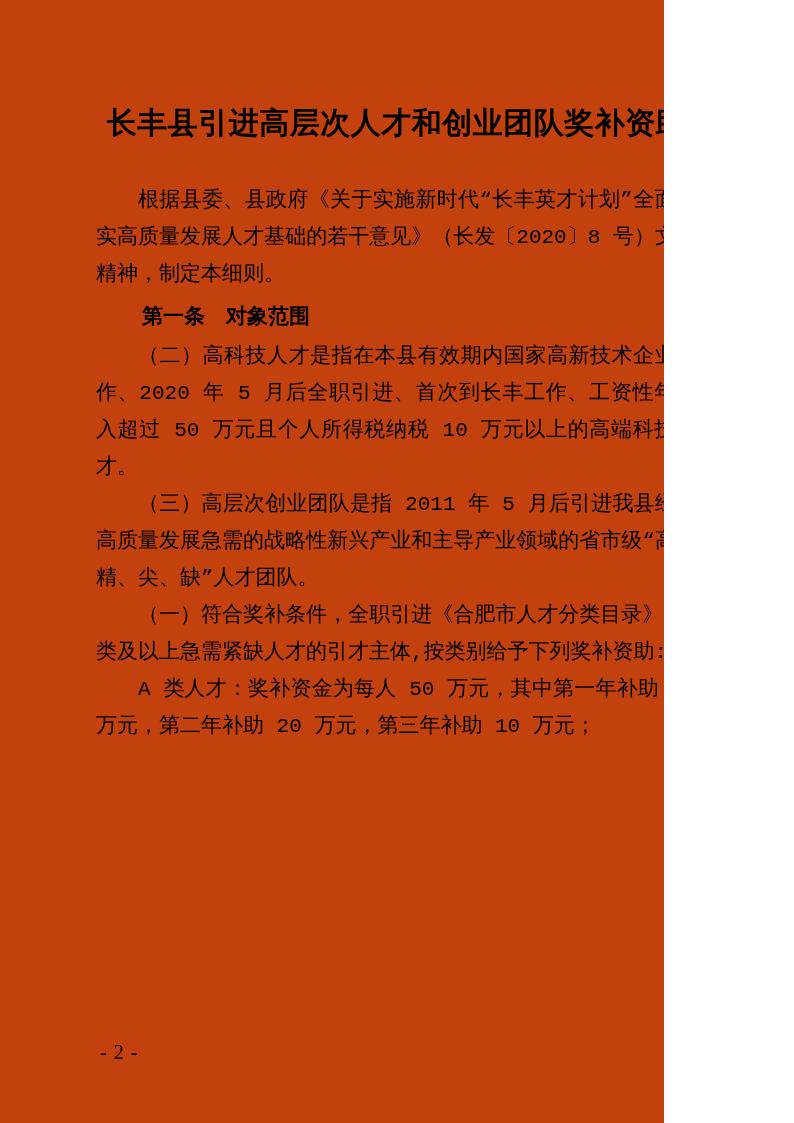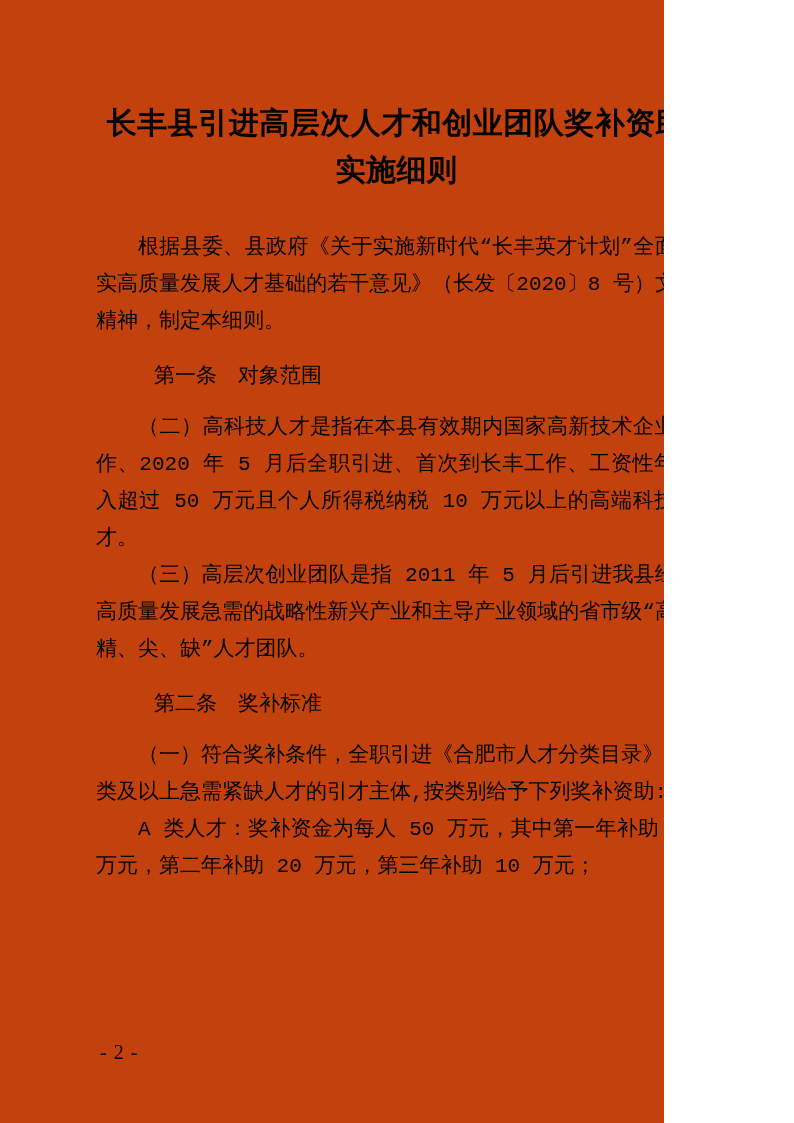--- a/index.html
+++ b/index.html
@@ -38,52 +38,50 @@
     line-height: 37px;
     text-align: justify;
     text-align-last: left;
   }
   .para {
     margin: 0;
     text-indent: 2em;
     font-family: Liberation Mono, monospace;
   }
   .heading {
-    margin: 16px;
+    margin: 4px;
     text-indent: 2em;
-    font-weight: 400;
+    font-weight: 700;
     font-family: "Liberation Sans", "DejaVu Sans", sans-serif;
   }
   .page-number {
     position: absolute;
     left: 100px;
     top: 1039px;
     font-size: 20px;
     line-height: 26px;
     letter-spacing: 1px;
     font-family: "Liberation Serif", "DejaVu Serif", serif;
   }
 </style>
 </head>
 <body>
 
 <div class="page">
   <div class="content">
 
     <h1 class="doc-title">
       <span class="title-line">长丰县引进高层次人才和创业团队奖补资助</span>
-      <span class="title-line">实施细则</span>
     </h1>
 
     <div class="body-text">
       <p class="para">根据县委、县政府《关于实施新时代“长丰英才计划”全面夯实高质量发展人才基础的若干意见》（长发〔2020〕8 号）文件精神，制定本细则。</p>
       <p class="heading">第一条　对象范围</p>
       <p class="para">（二）高科技人才是指在本县有效期内国家高新技术企业工作、2020 年 5 月后全职引进、首次到长丰工作、工资性年收入超过 50 万元且个人所得税纳税 10 万元以上的高端科技人才。</p>
       <p class="para">（三）高层次创业团队是指 2011 年 5 月后引进我县经济高质量发展急需的战略性新兴产业和主导产业领域的省市级“高、精、尖、缺”人才团队。</p>
-      <p class="heading">第二条　奖补标准</p>
       <p class="para">（一）符合奖补条件，全职引进《合肥市人才分类目录》中E类及以上急需紧缺人才的引才主体,按类别给予下列奖补资助:</p>
       <p class="para">A 类人才：奖补资金为每人 50 万元，其中第一年补助 20 万元，第二年补助 20 万元，第三年补助 10 万元；</p>
     </div>
 
   </div>
 
   <div class="page-number">- 2 -</div>
 </div>
 
 </body></html>

